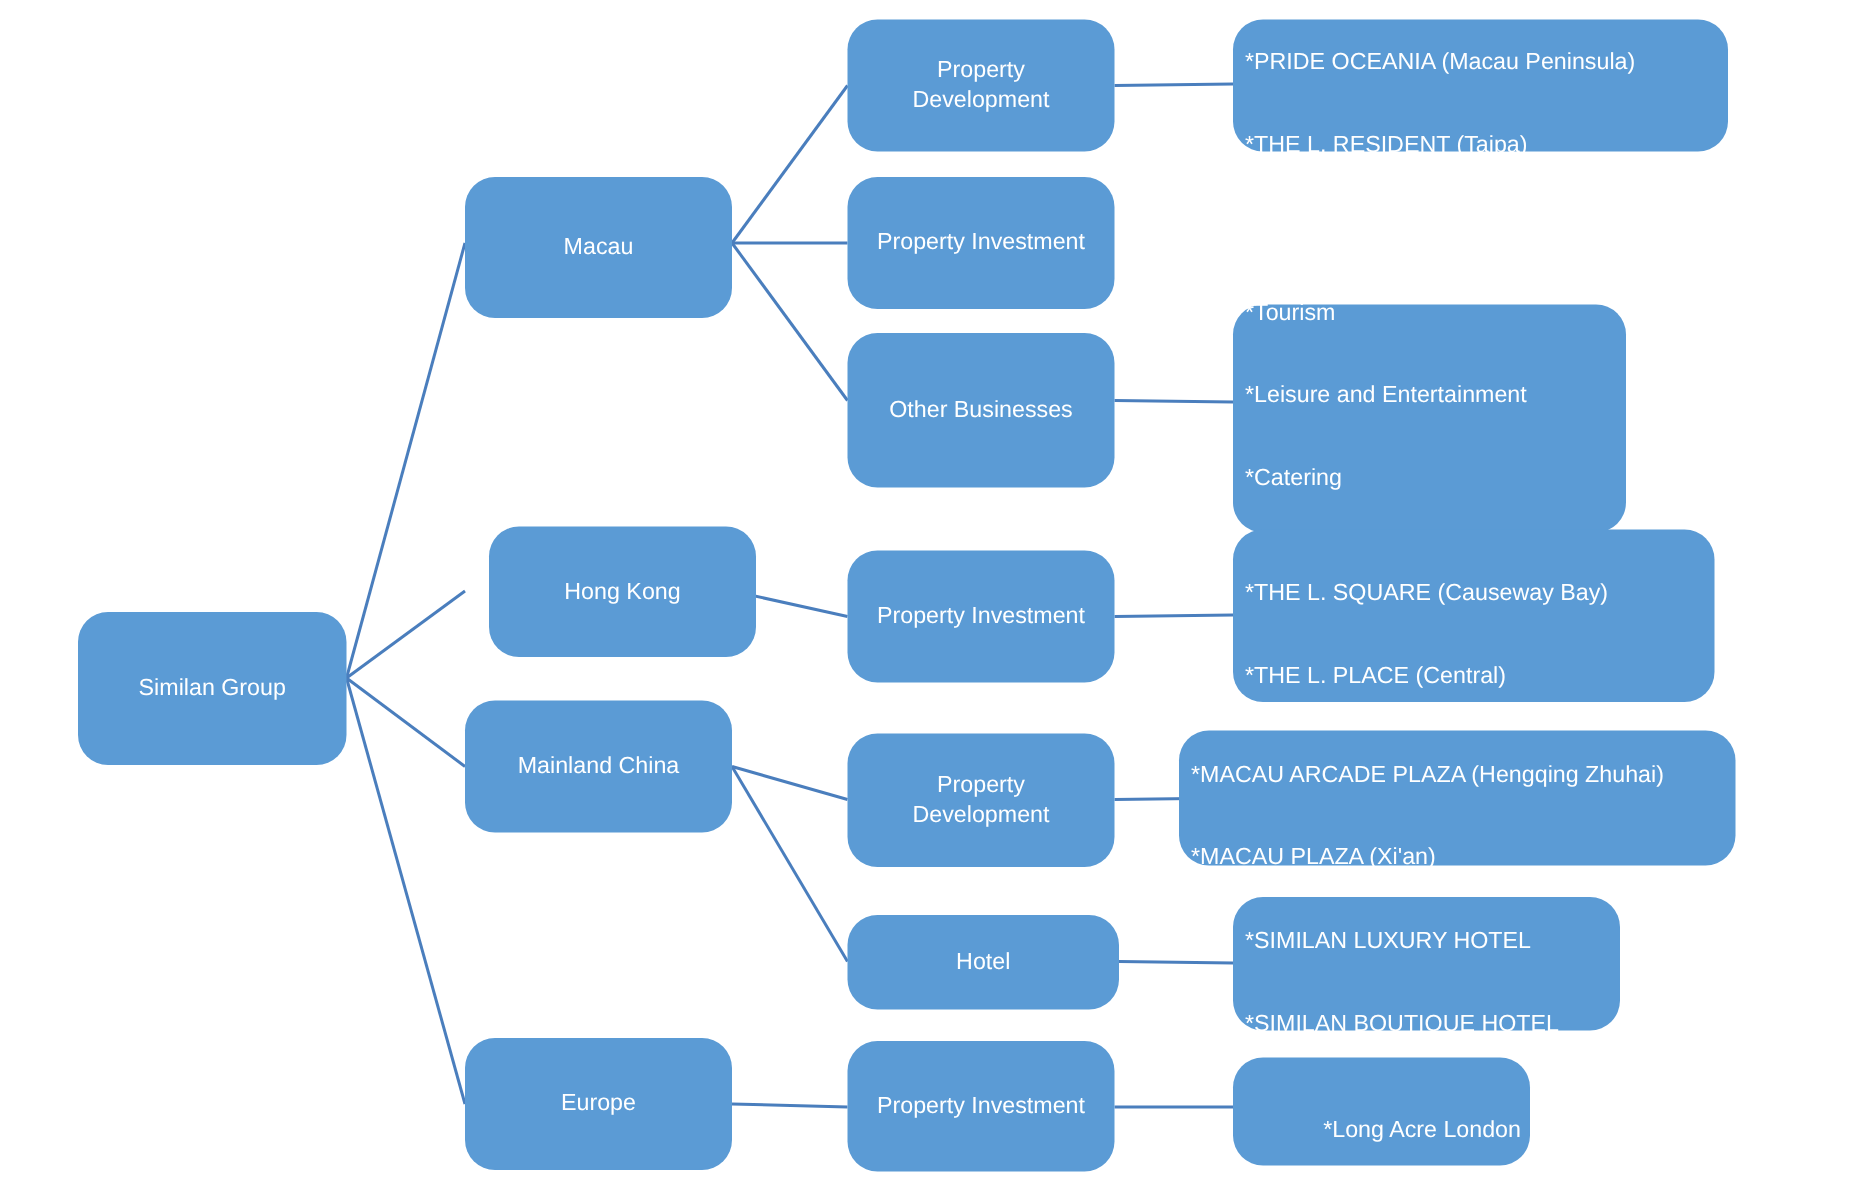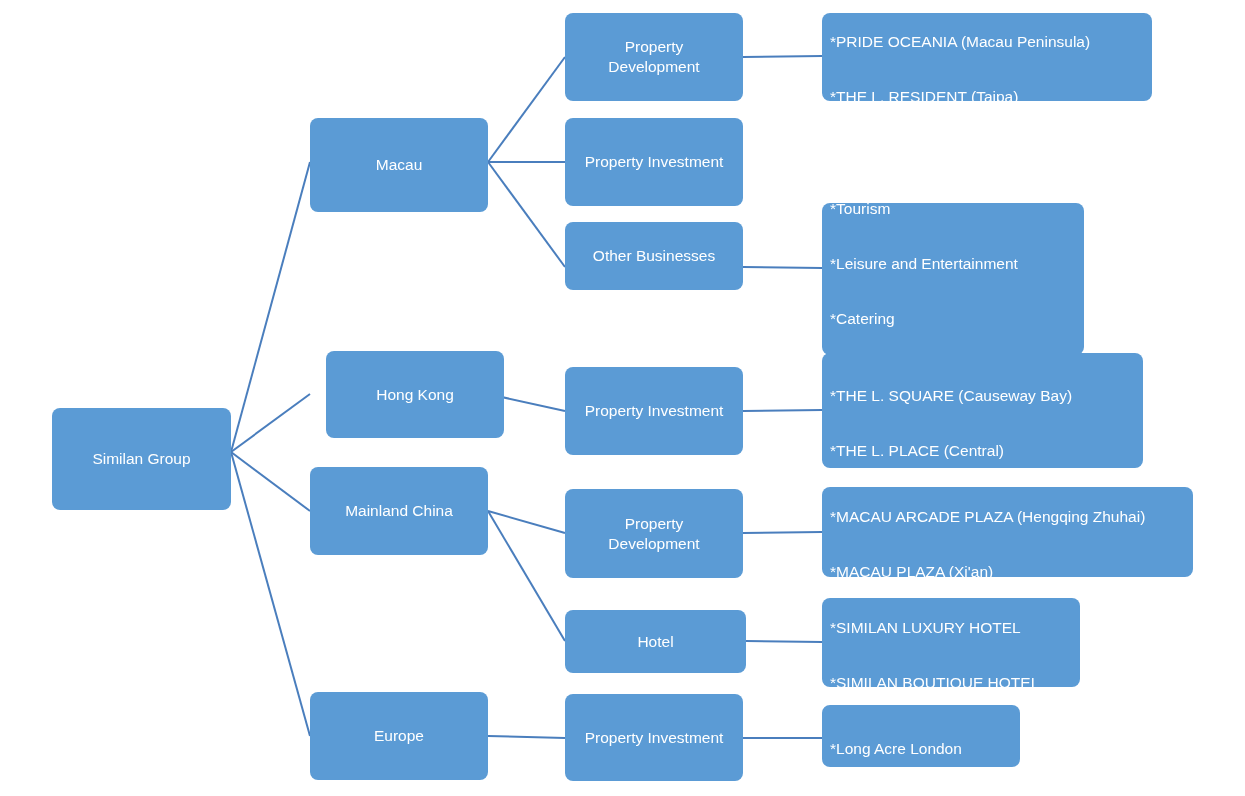--- a/index.html
+++ b/index.html
@@ -20,21 +20,21 @@
     left: 0; top: 0;
     width: 1245px; height: 796px;
   }
   #connectors line {
     stroke: #4A7EBD;
     stroke-width: 2;
   }
   .node {
     position: absolute;
     background: #5B9BD5;
-    border-radius: 8px;
+    border-radius: 20px;
     color: #ffffff;
     box-sizing: border-box;
   }
   .node.center {
     display: flex;
     align-items: center;
     justify-content: center;
     text-align: center;
     font-size: 15.5px;
     line-height: 20px;
@@ -55,31 +55,31 @@
     margin-top: 25px;
   }
   
   #n-root        { left: 52px;  top: 408px; width: 179px; height: 102px; }
   #n-macau       { left: 310px; top: 118px; width: 178px; height: 94px; }
   #n-hongkong    { left: 310px; top: 351px; width: 178px; height: 87px; margin-left: 16px; }
   #n-mainland    { left: 310px; top: 467px; width: 178px; height: 88px; }
   #n-europe      { left: 310px; top: 692px; width: 178px; height: 88px; }
   #n-macau-pd    { left: 565px; top: 13px;  width: 178px; height: 88px; }
   #n-macau-pi    { left: 565px; top: 118px; width: 178px; height: 88px; }
-  #n-macau-ob    { left: 565px; top: 222px; width: 178px; height: 68px; }
+  #n-macau-ob    { left: 565px; top: 222px; width: 178px; height: 103px; }
   #n-hk-pi       { left: 565px; top: 367px; width: 178px; height: 88px; }
   #n-ml-pd       { left: 565px; top: 489px; width: 178px; height: 89px; }
   #n-ml-hotel    { left: 565px; top: 610px; width: 181px; height: 63px; }
   #n-eu-pi       { left: 565px; top: 694px; width: 178px; height: 87px; }
   #l-macau-dev   { left: 822px; top: 13px;  width: 330px; height: 88px; }
   #l-macau-other { left: 822px; top: 203px; width: 262px; height: 152px; }
   #l-hk-inv      { left: 822px; top: 353px; width: 321px; height: 115px; }
-  #l-ml-dev      { left: 822px; top: 487px; width: 371px; height: 90px; }
+  #l-ml-dev      { left: 786px; top: 487px; width: 371px; height: 90px; }
   #l-ml-hotels   { left: 822px; top: 598px; width: 258px; height: 89px; }
-  #l-eu-inv      { left: 822px; top: 705px; width: 198px; height: 62px; }
+  #l-eu-inv      { left: 822px; top: 705px; width: 198px; height: 72px; align-items: flex-end; }
 </style>
 </head>
 <body>
 
 <div id="canvas">
 
   <svg id="connectors" viewBox="0 0 1245 796" xmlns="http://www.w3.org/2000/svg">
 
     <line x1="231" y1="452" x2="310" y2="162"></line>
     <line x1="231" y1="452" x2="310" y2="394"></line>

